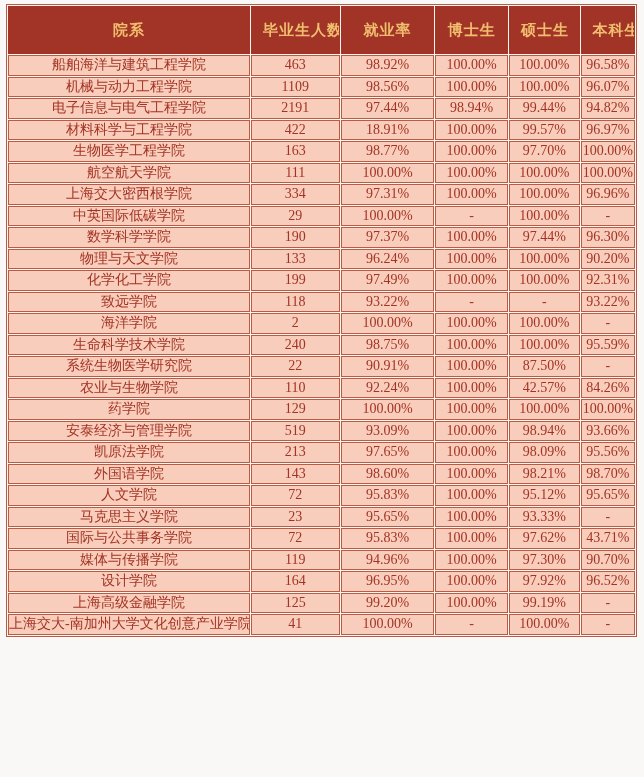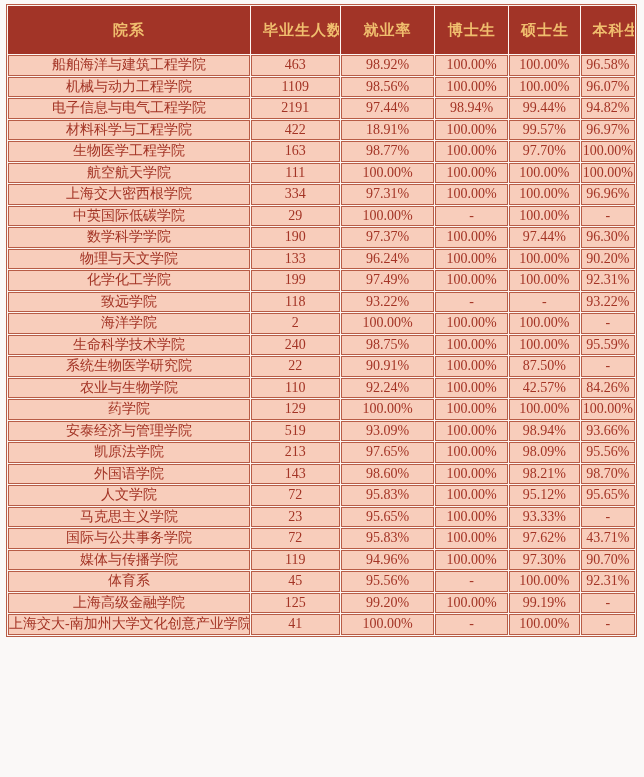--- a/index.html
+++ b/index.html
@@ -272,26 +272,26 @@
         </tr>
         <tr>
           <td>媒体与传播学院</td>
           <td>119</td>
           <td>94.96%</td>
           <td>100.00%</td>
           <td>97.30%</td>
           <td>90.70%</td>
         </tr>
         <tr>
-          <td>体育系</td>
-          <td>45</td>
-          <td>95.56%</td>
-          <td>-</td>
-          <td>100.00%</td>
-          <td>92.31%</td>
+          <td>设计学院</td>
+          <td>164</td>
+          <td>96.95%</td>
+          <td>100.00%</td>
+          <td>97.92%</td>
+          <td>96.52%</td>
         </tr>
         <tr>
           <td>上海高级金融学院</td>
           <td>125</td>
           <td>99.20%</td>
           <td>100.00%</td>
           <td>99.19%</td>
           <td>-</td>
         </tr>
         <tr>

